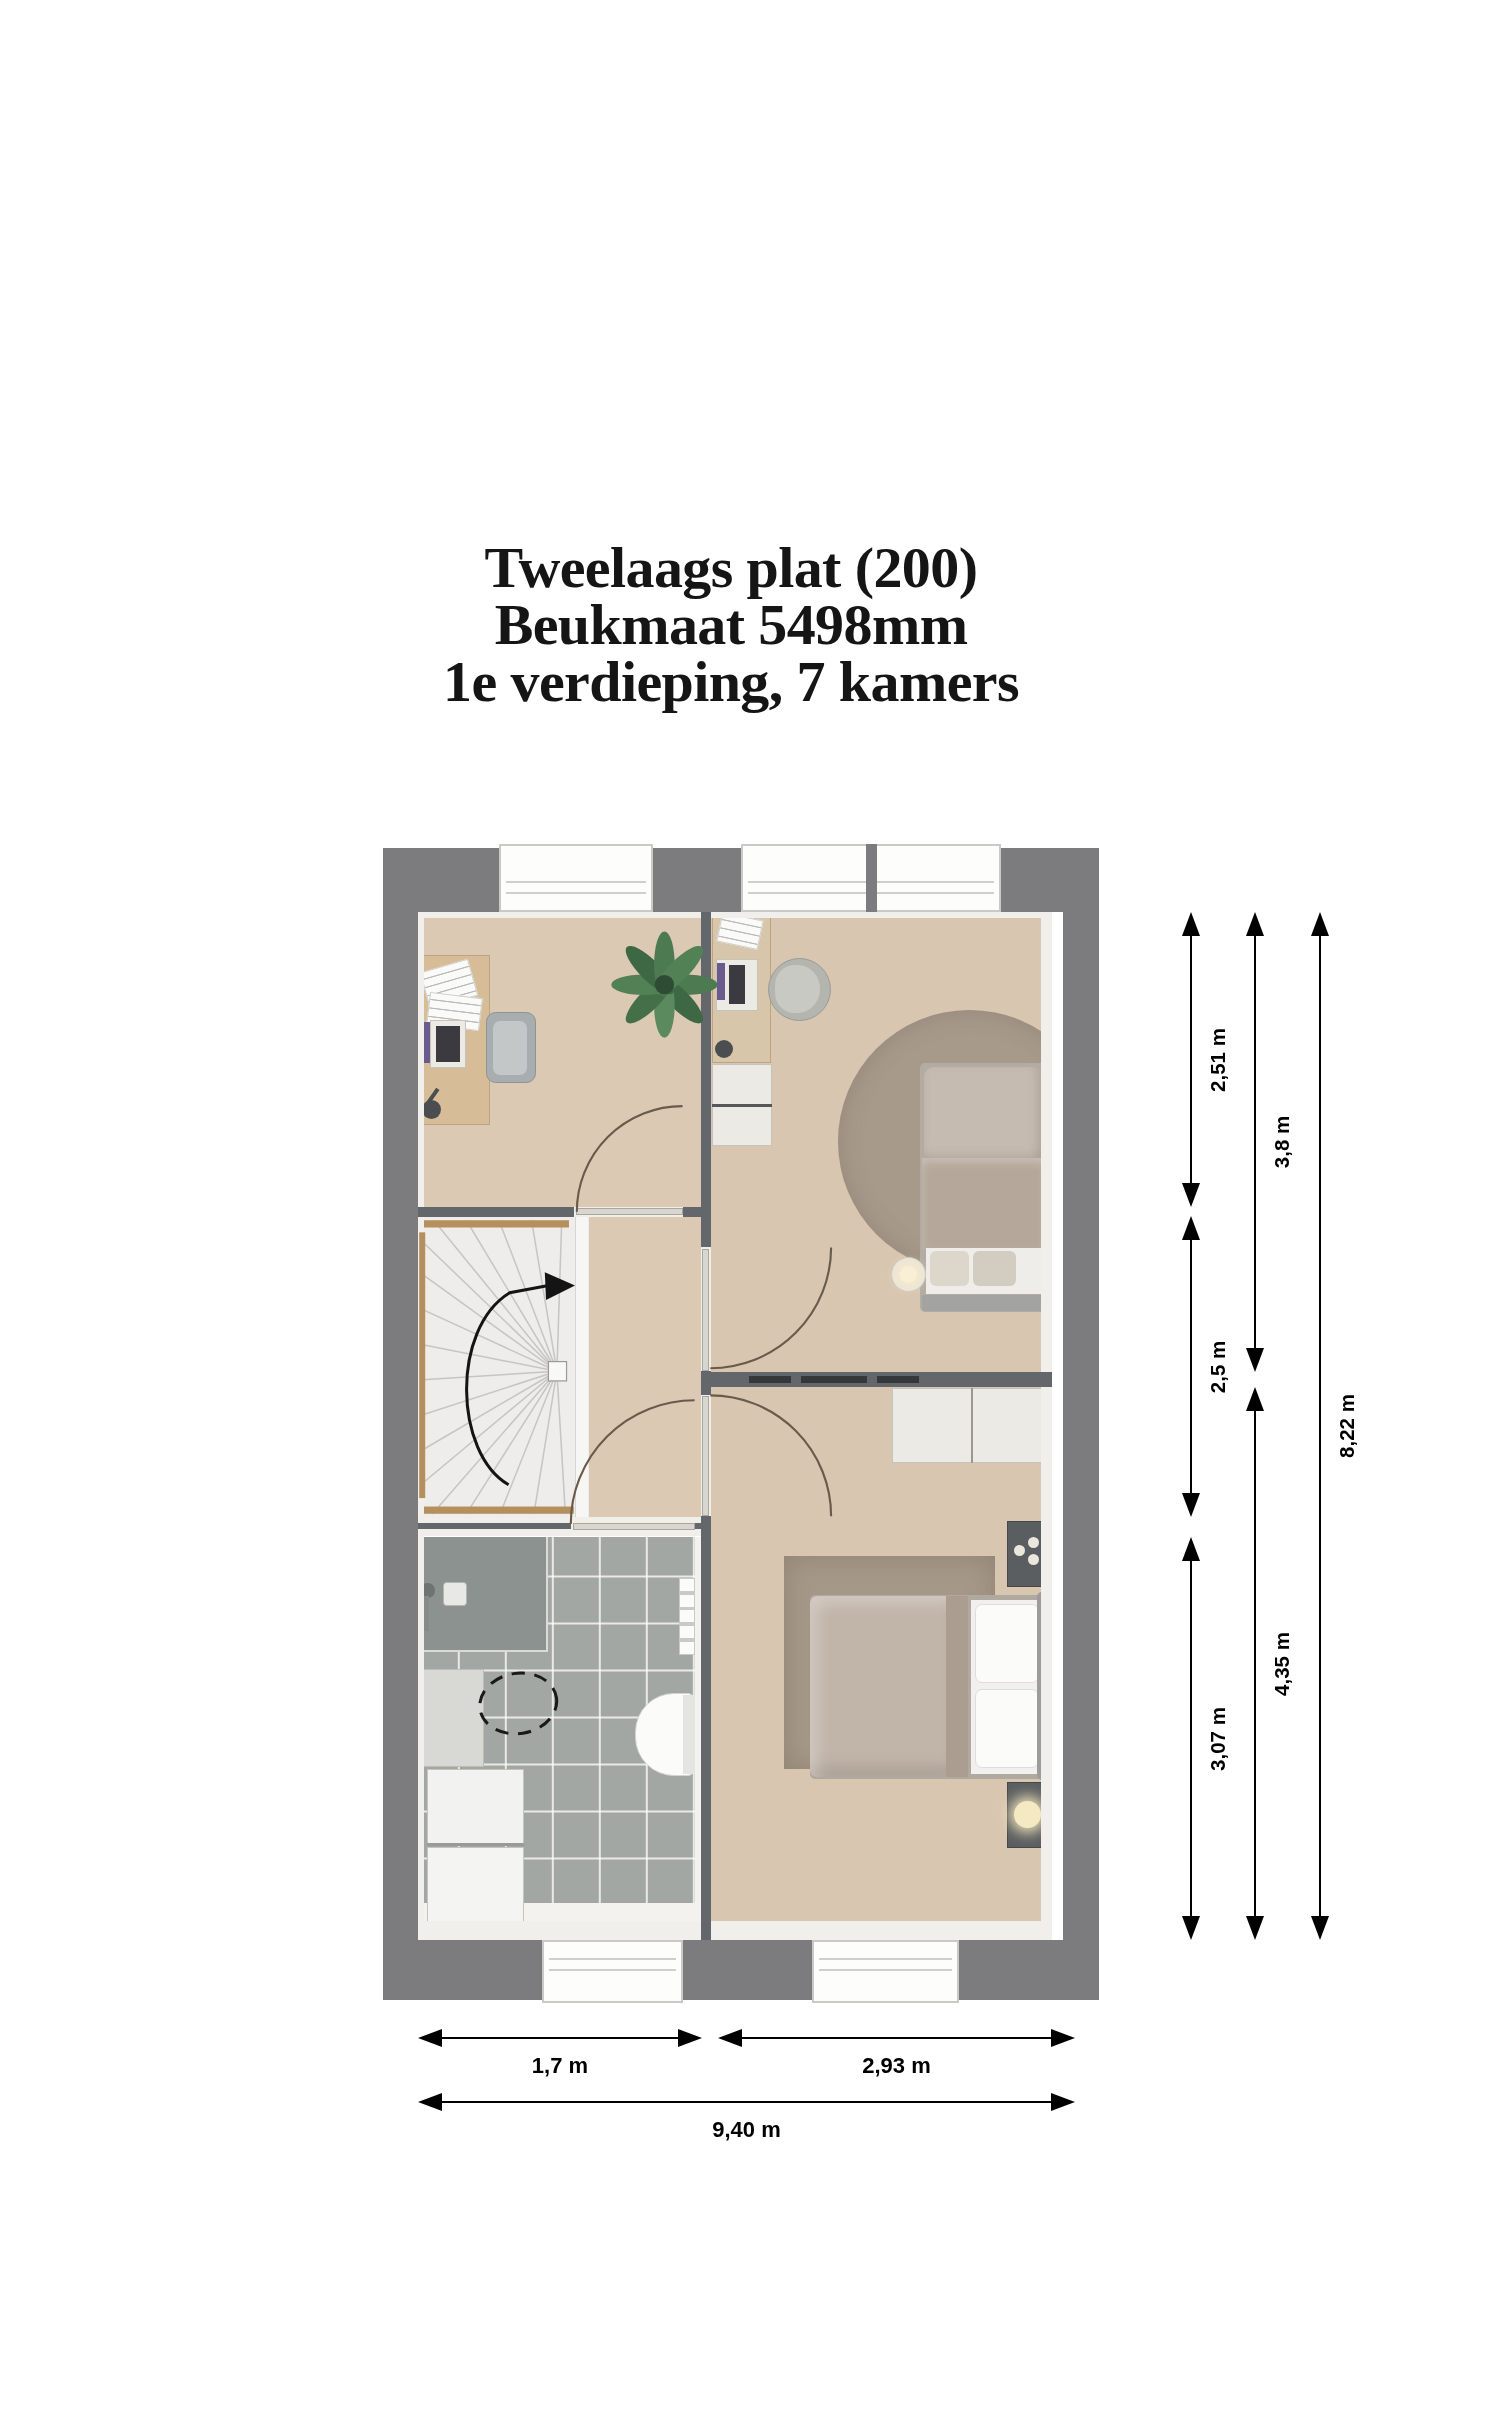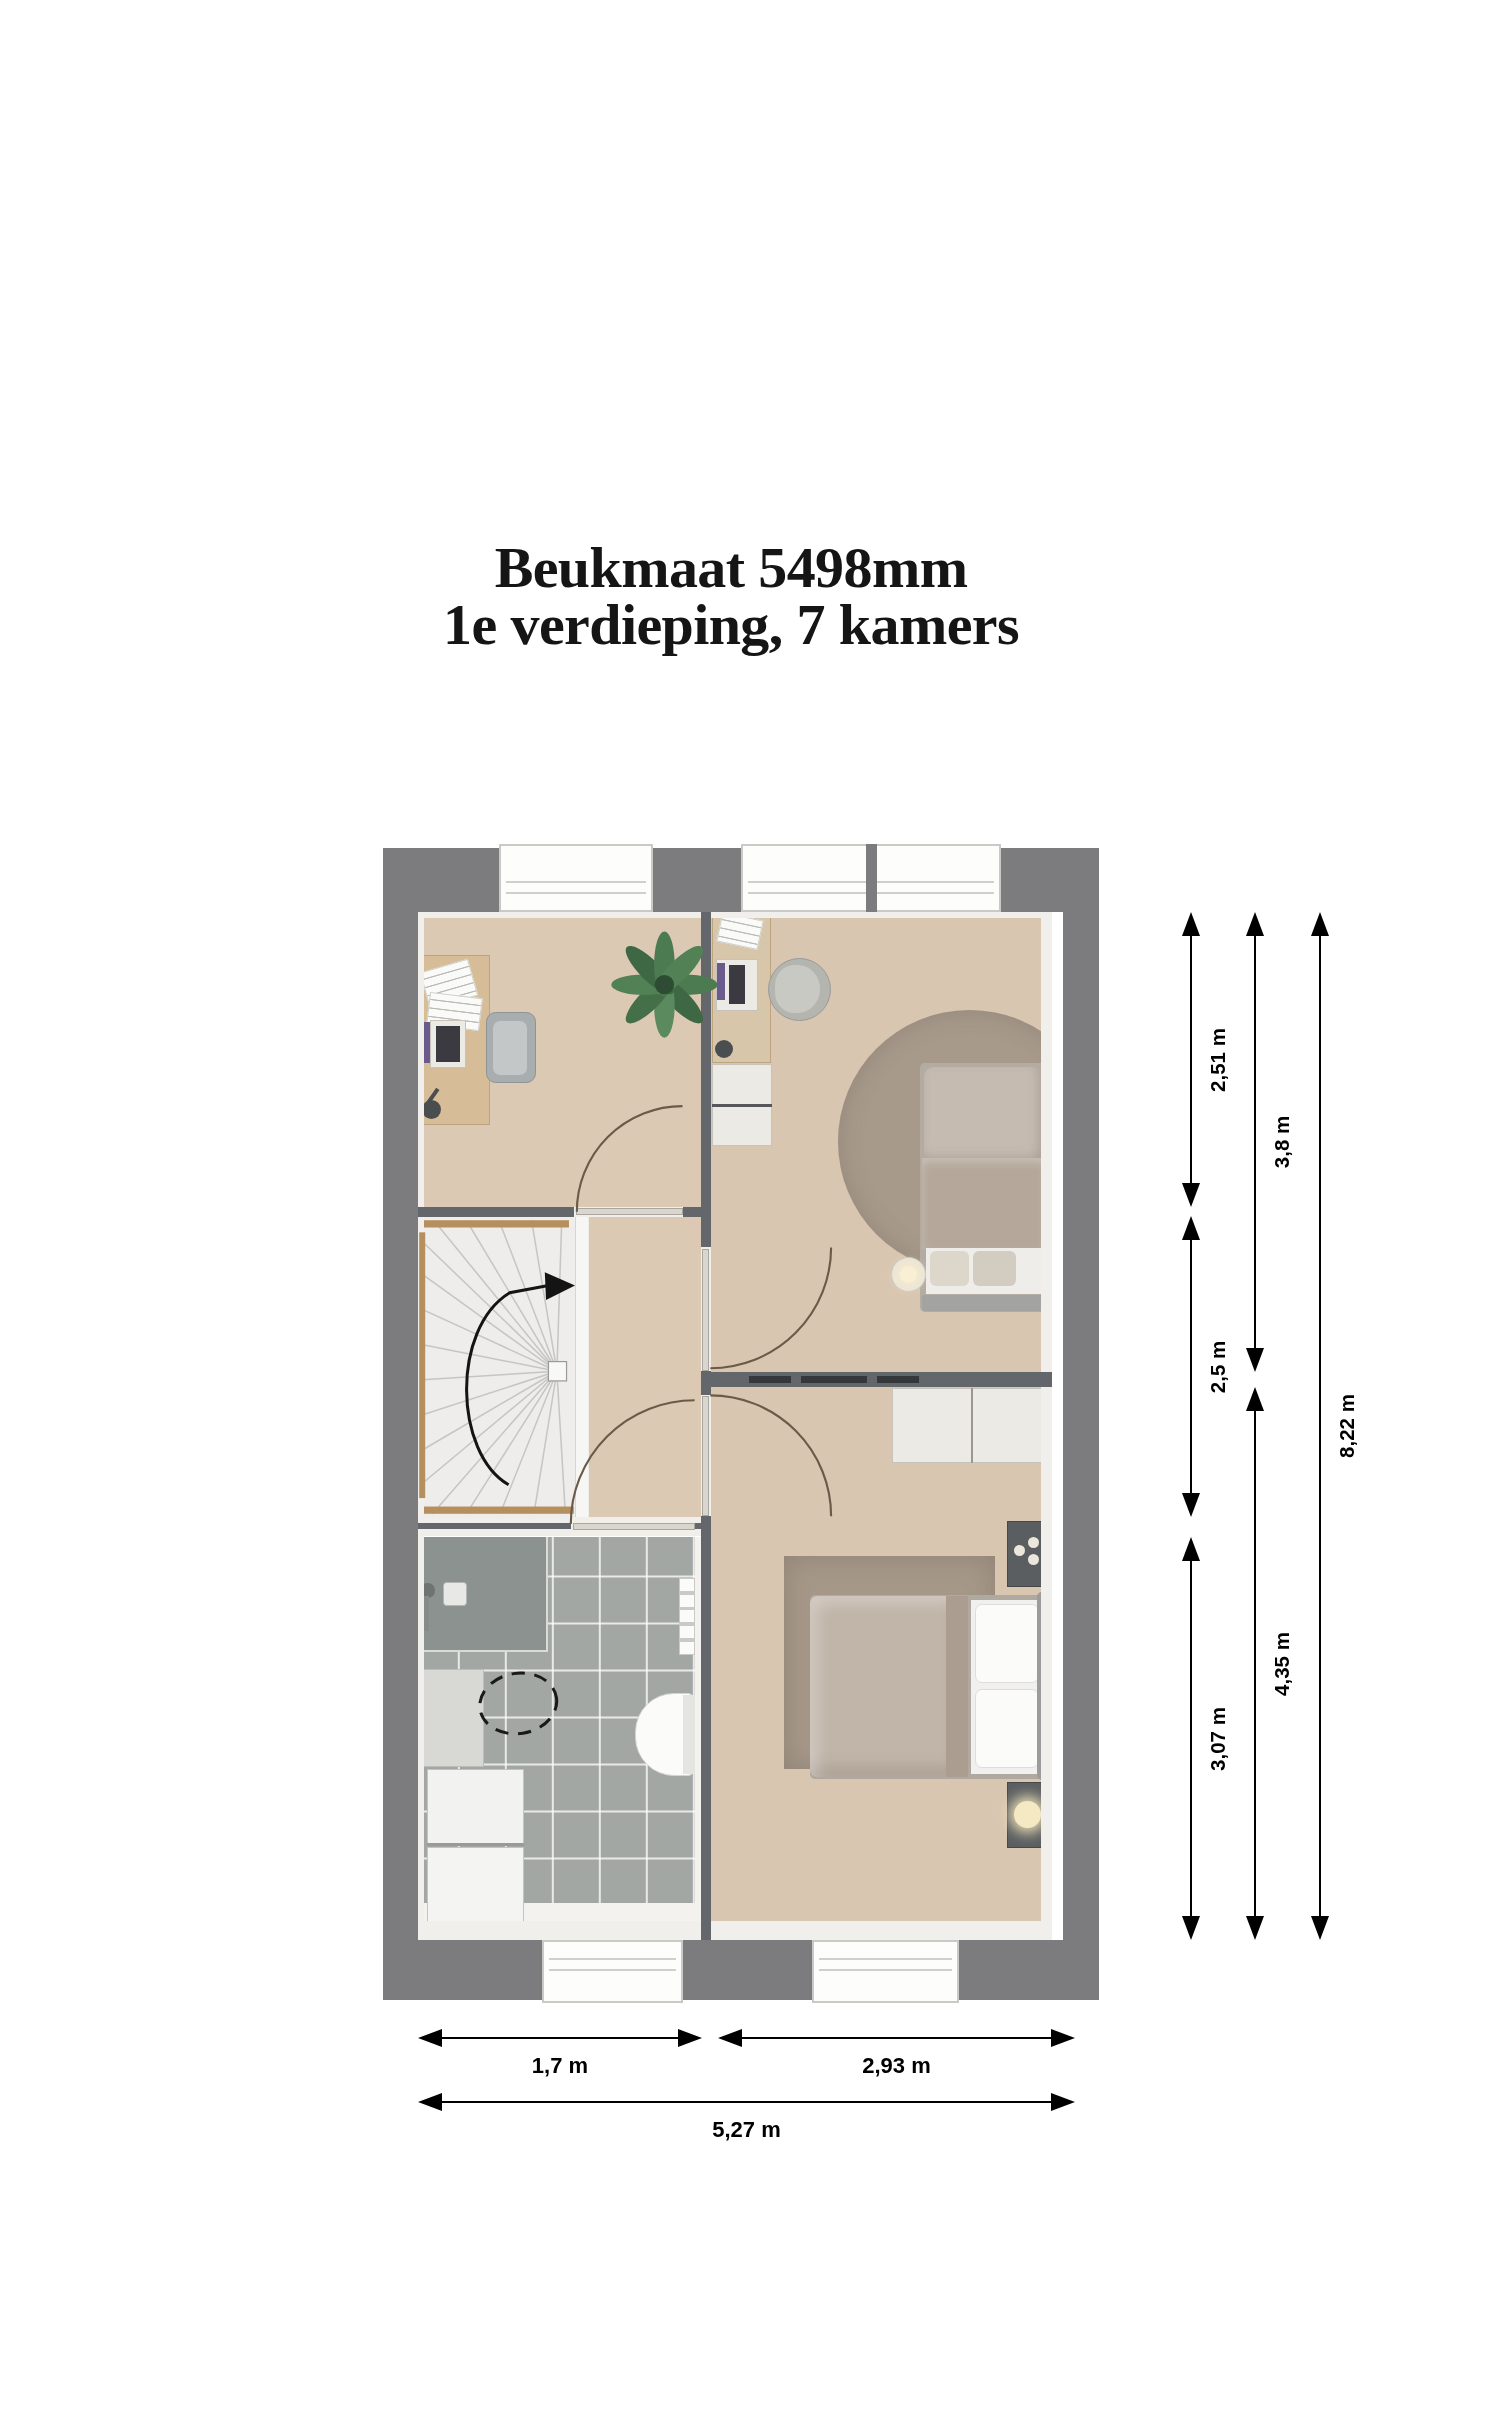--- a/index.html
+++ b/index.html
@@ -54,20 +54,21 @@
   .hdim .lbl{position:absolute;top:14.5px;left:50%;transform:translateX(-50%);
              font-weight:700;font-size:22px;color:#000;white-space:nowrap;}
   svg.overlay{position:absolute;left:0;top:0;pointer-events:none;}
 </style>
 </head>
 <body>
 
 <div id="page">
 
   <header id="title">
+    <div>Tweelaags plat (200)</div>
     <div>Beukmaat 5498mm</div>
     <div>1e verdieping, 7 kamers</div>
   </header>
 
   <div class="abs" style="left:0;top:0;width:1510px;height:2426px;">
 
     <div class="room" style="left:418px;top:912px;width:283px;height:295px;background:#dcc9b4;">
       <div class="abs wood" style="left:-7.2px;top:43px;width:79px;height:170px;"></div>
       <div class="abs paper" style="left:6px;top:53px;width:48px;height:36px;transform:rotate(-16deg);"></div>
       <div class="abs paper" style="left:9.7px;top:83px;width:51px;height:31px;transform:rotate(7deg);"></div>
@@ -299,17 +300,17 @@
   <div class="hdim" style="left:718px;top:2038px;width:357px;">
     <div class="tlf"></div>
       <div class="line"></div>
       <div class="trt"></div>
     <span class="lbl">2,93 m</span>
   </div>
   <div class="hdim" style="left:418px;top:2102px;width:657px;">
     <div class="tlf"></div>
       <div class="line"></div>
       <div class="trt"></div>
-    <span class="lbl">5,27 m</span>
+    <span class="lbl">9,40 m</span>
   </div>
 
 </div>
 
 
 </body></html>

